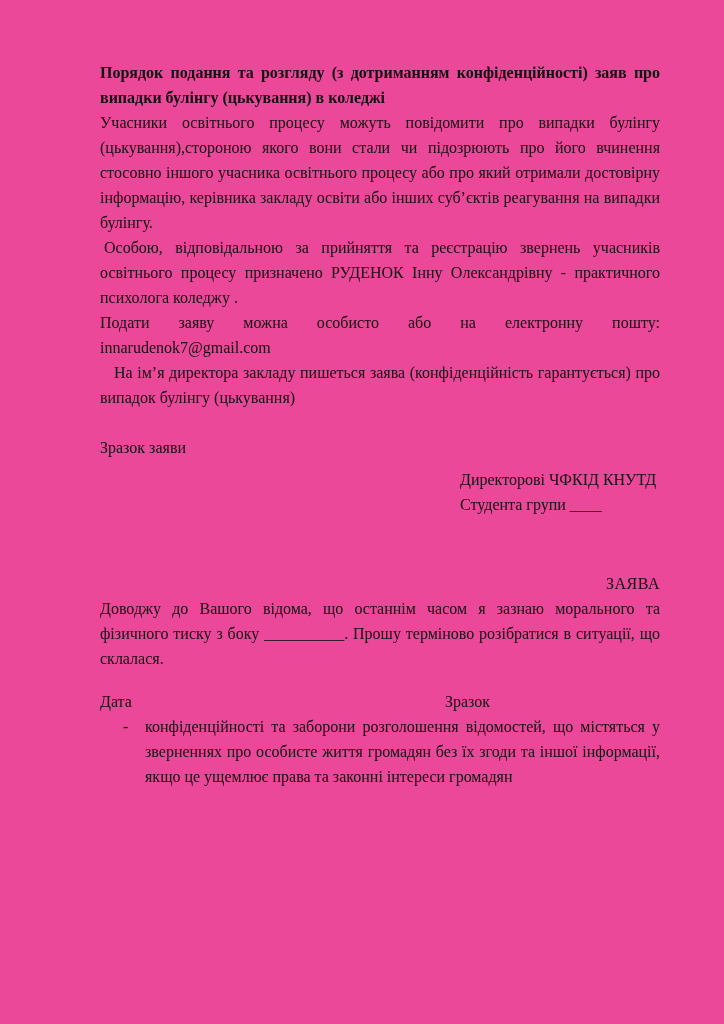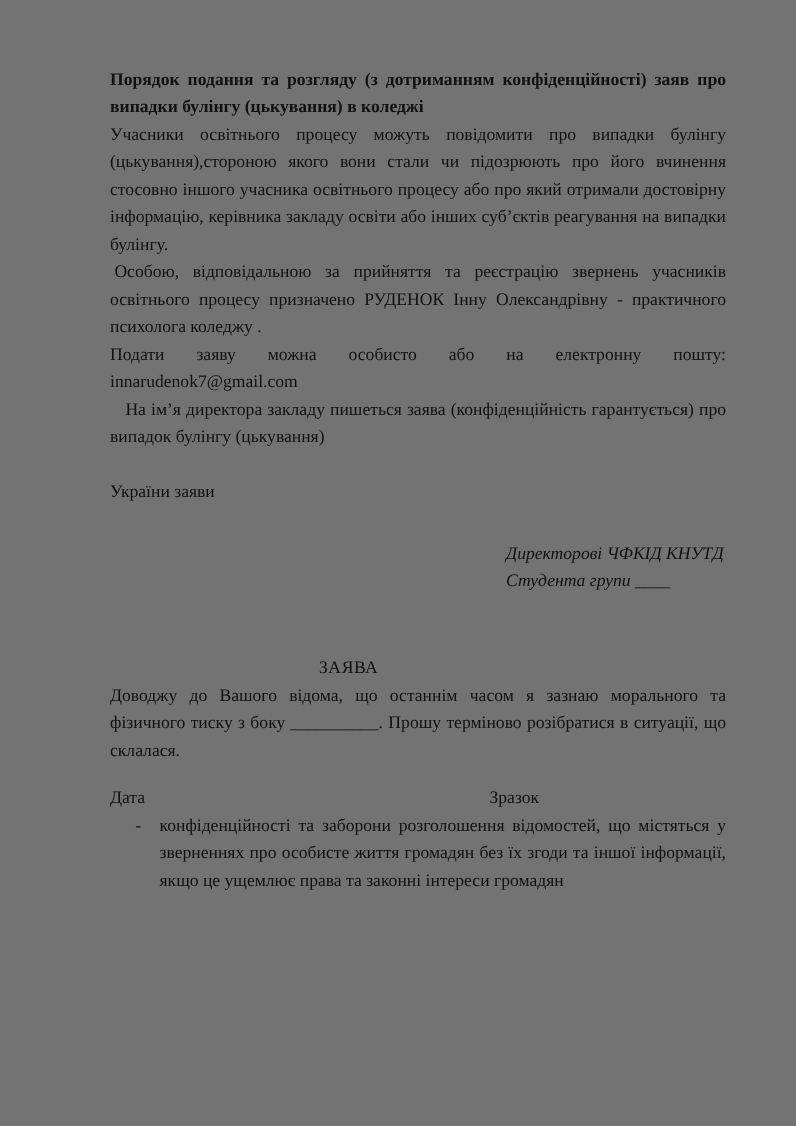--- a/index.html
+++ b/index.html
@@ -2,21 +2,21 @@
 <html><head>
 <meta charset="utf-8">
 <style>
   * { margin: 0; padding: 0; box-sizing: border-box; }
   html, body { background: #ffffff; }
   .page {
     position: relative;
     width: 724px;
     height: 1024px;
     margin: 0 auto;
-    background: #737373;
+    background: #ec4899;
     color: #111111;
     font-family: "Liberation Serif", serif;
     font-size: 16px;
     line-height: 25px;
     overflow: hidden;
   }
   .content {
     position: absolute;
     left: 100px;
     top: 60px;
@@ -31,28 +31,28 @@
   .p3-first {
     text-align: justify;
     text-align-last: justify;
   }
   .p4 {
     text-indent: 14px;
     text-align: justify;
   }
   .sample-label { margin-top: 25px; }
   .addressee {
-    margin-top: 31px;
+    margin-top: 7px;
     margin-left: 360px;
-    font-style: italic;
   }
   .zayava-heading {
     margin-top: 54px;
     margin-left: 190px;
     letter-spacing: 0.5px;
+    text-align: right;
   }
   .sig-row {
     position: relative;
     margin-top: 18px;
     height: 25px;
   }
   .sig-row .signature-label {
     position: absolute;
     left: 345px;
     top: 0;
@@ -84,21 +84,21 @@
 
     <p class="just p2">Особою, відповідальною за прийняття та реєстрацію звернень учасників освітнього процесу призначено РУДЕНОК Інну Олександрівну - практичного психолога коледжу .</p>
 
     <div>
       <div class="p3-first">Подати заяву можна особисто або на електронну пошту:</div>
       <div>innarudenok7@gmail.com</div>
     </div>
 
     <p class="p4">На ім’я директора закладу пишеться заява (конфіденційність гарантується) про випадок булінгу (цькування)</p>
 
-    <div class="sample-label">України заяви</div>
+    <div class="sample-label">Зразок заяви</div>
 
     <div class="addressee">
       <div>Директорові ЧФКІД КНУТД</div>
       <div>Студента групи ____</div>
     </div>
 
     <div class="zayava-heading">ЗАЯВА</div>
 
     <p class="just"><span>Доводжу до Вашого відома, що останнім часом я зазнаю морального та фізичного тиску з боку</span> <span>__________</span><span>. Прошу терміново розібратися в ситуації, що склалася.</span></p>
 

